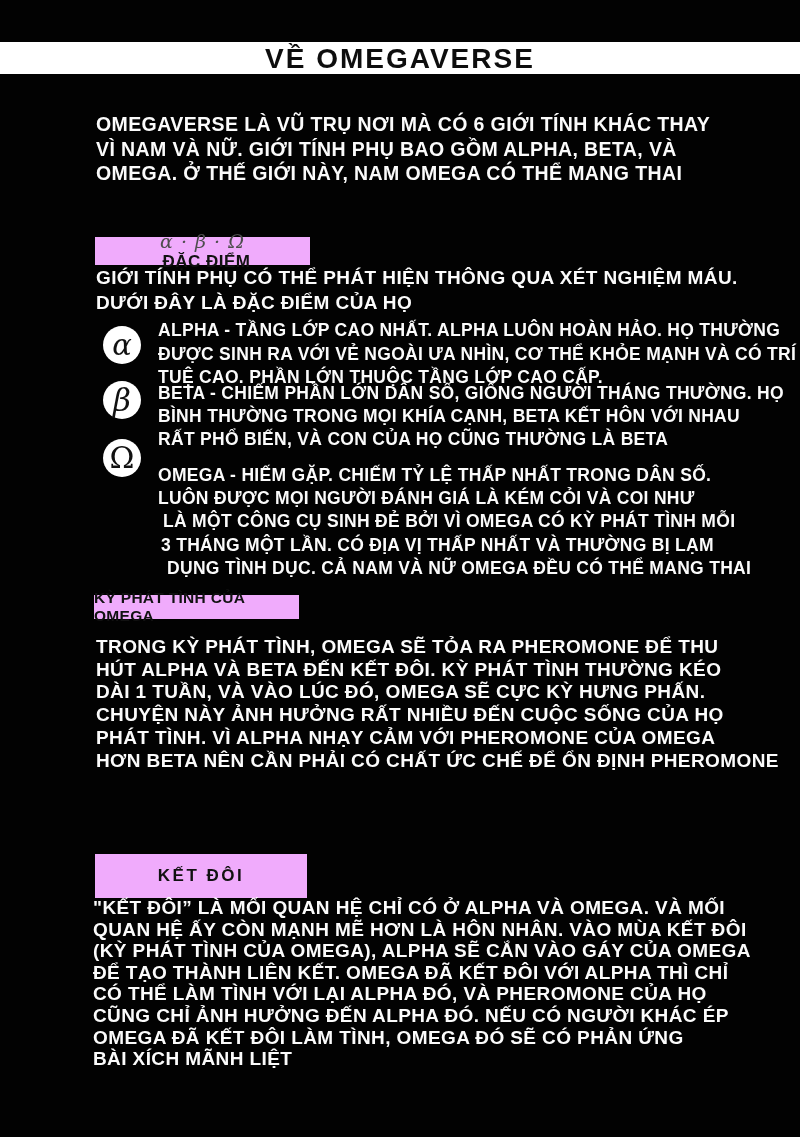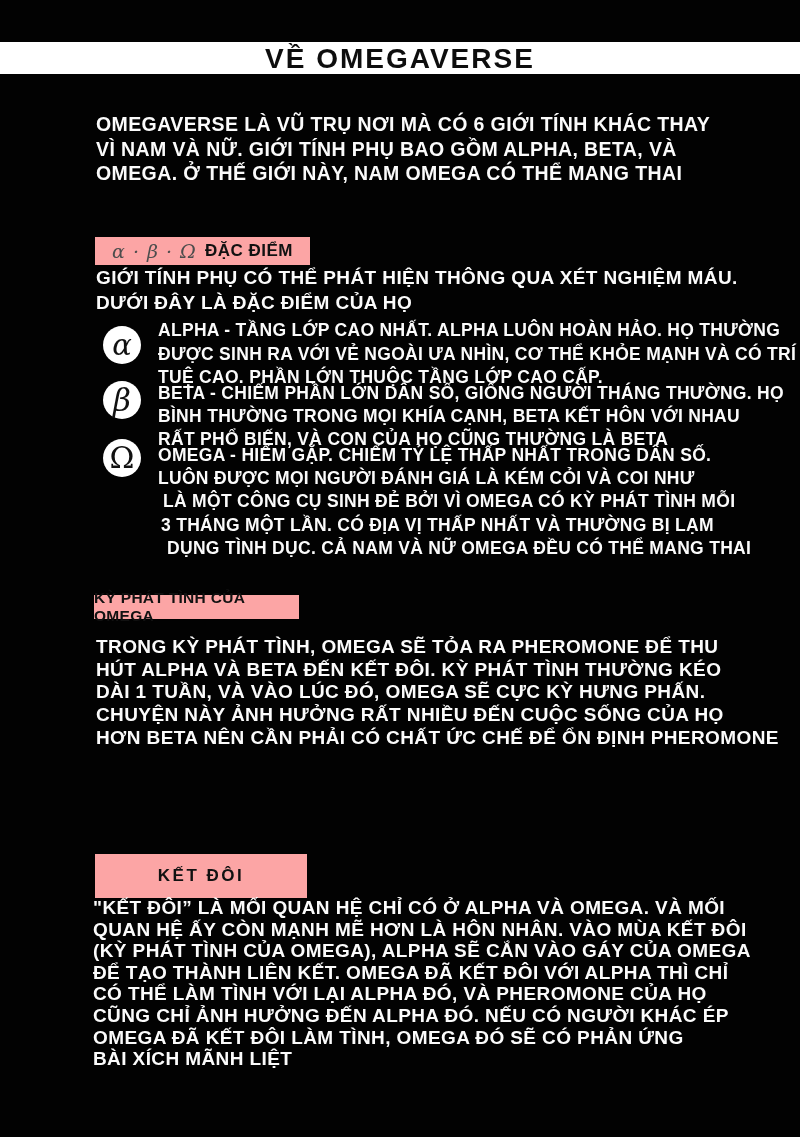--- a/index.html
+++ b/index.html
@@ -35,23 +35,24 @@
     letter-spacing: 0.4px;
   }
   .para .ln { white-space: nowrap; }
   #intro-para   { left: 96px;  top: 112px; font-size: 19.5px; line-height: 24.5px; }
   #s1-para     { left: 96px;  top: 265px; font-size: 19px;   line-height: 25px; }
   #s2-para     { left: 96px;  top: 636px; font-size: 19px;   line-height: 22.7px; }
   #s3-para     { left: 93px;  top: 897px; font-size: 19px;   line-height: 21.6px; }
   
   .header-box {
     position: absolute;
-    background: #fca5a5;
+    background: #f0abfc;
     display: flex; align-items: center; justify-content: center;
     color: #111;
+    flex-direction: column;
   }
   #s1-box { left: 95px; top: 237px; width: 215px; height: 28px; }
   #s1-box .greek {
     font-family: "DejaVu Serif", serif;
     font-style: italic;
     font-weight: 400;
     font-size: 19px;
     color: #4d4d4d;
     letter-spacing: 1px;
   }
@@ -86,21 +87,21 @@
     position: absolute;
     left: 158px;
     color: #fbfbfb;
     font-weight: 700;
     font-size: 17.5px;
     letter-spacing: 0.3px;
   }
   .trait-text .ln { white-space: nowrap; }
   #alpha-text { top: 319px; line-height: 23.6px; }
   #beta-text  { top: 382px; line-height: 23px; }
-  #omega-text { top: 444px; line-height: 23.2px; }
+  #omega-text { top: 464px; line-height: 23.2px; }
   
   #omega-text .ln:nth-child(3) { padding-left: 5px; }
   #omega-text .ln:nth-child(4) { padding-left: 3px; }
   #omega-text .ln:nth-child(5) { padding-left: 9px; }
 </style>
 </head>
 <body>
 
 <div id="page">
 
@@ -155,20 +156,21 @@
 
   <div id="s2-box" class="header-box">
     <span class="box-label">KỲ PHÁT TÌNH CỦA OMEGA</span>
   </div>
 
   <div id="s2-para" class="para">
     <div class="ln">TRONG KỲ PHÁT TÌNH, OMEGA SẼ TỎA RA PHEROMONE ĐỂ THU</div>
     <div class="ln">HÚT ALPHA VÀ BETA ĐẾN KẾT ĐÔI. KỲ PHÁT TÌNH THƯỜNG KÉO</div>
     <div class="ln">DÀI 1 TUẦN, VÀ VÀO LÚC ĐÓ, OMEGA SẼ CỰC KỲ HƯNG PHẤN.</div>
     <div class="ln">CHUYỆN NÀY ẢNH HƯỞNG RẤT NHIỀU ĐẾN CUỘC SỐNG CỦA HỌ</div>
+    <div class="ln">PHÁT TÌNH. VÌ ALPHA NHẠY CẢM VỚI PHEROMONE CỦA OMEGA</div>
     <div class="ln">HƠN BETA NÊN CẦN PHẢI CÓ CHẤT ỨC CHẾ ĐỂ ỔN ĐỊNH PHEROMONE</div>
   </div>
 
   <div id="s3-box" class="header-box">
     <span class="box-label">KẾT ĐÔI</span>
   </div>
 
   <div id="s3-para" class="para">
     <div class="ln">"KẾT ĐÔI” LÀ MỐI QUAN HỆ CHỈ CÓ Ở ALPHA VÀ OMEGA. VÀ MỐI</div>
     <div class="ln">QUAN HỆ ẤY CÒN MẠNH MẼ HƠN LÀ HÔN NHÂN. VÀO MÙA KẾT ĐÔI</div>

